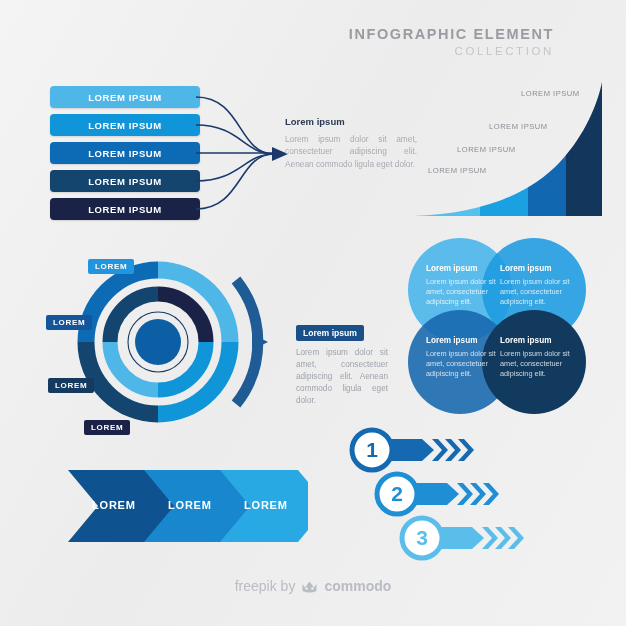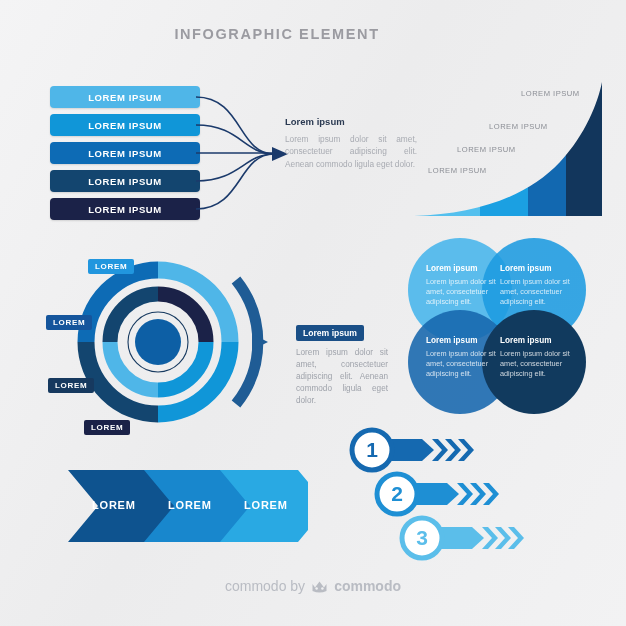--- a/index.html
+++ b/index.html
@@ -4,21 +4,21 @@
 <style>
   html,body{margin:0;padding:0;}
   body{
     width:626px;height:626px;overflow:hidden;
     font-family:"Liberation Sans", sans-serif;
     background:linear-gradient(120deg,#f4f4f5 0%,#ececed 45%,#f2f2f3 100%);
   }
   #root{position:relative;width:626px;height:626px;}
 
   
-  .hdr{position:absolute;left:0;top:26px;width:554px;text-align:center;}
+  .hdr{position:absolute;left:0;top:26px;width:554px;text-align:right;}
   .hdr-title{font-size:14.5px;letter-spacing:1.6px;color:#9b9ba1;font-weight:700;}
   .hdr-sub{font-size:11.5px;letter-spacing:2.6px;color:#c5c5ca;margin-top:3px;}
 
   
   .bars{position:absolute;left:50px;top:86px;width:150px;}
   .bar{
     height:22px;border-radius:4px;margin-bottom:6px;
     display:flex;align-items:center;justify-content:center;
     color:#fff;font-size:9.5px;font-weight:700;letter-spacing:.6px;
     box-shadow:0 1px 2px rgba(0,0,0,.13);
@@ -67,20 +67,21 @@
   }
   .foot .brand{font-weight:700;}
 </style>
 </head>
 <body>
 
 <div id="root">
 
   <div class="hdr">
     <div class="hdr-title">INFOGRAPHIC ELEMENT</div>
+    <div class="hdr-sub">COLLECTION</div>
   </div>
 
   <div class="bars" id="bars">
       <div class="bar" style="background: rgb(79, 182, 232);">
         <span>LOREM IPSUM</span>
       </div>
       <div class="bar" style="background: rgb(16, 150, 216);">
         <span>LOREM IPSUM</span>
       </div>
       <div class="bar" style="background: rgb(13, 107, 181);">
@@ -228,21 +229,21 @@
         <circle cx="82" cy="114" r="20" fill="#ffffff" stroke="#5BBEEA" stroke-width="5"></circle>
       </svg>
     <div id="stepNums" style="position: absolute; left: 0px; top: 0px;">
         <span style="position: absolute; left: 12px; top: 11px; width: 40px; text-align: center; font-size: 21px; font-weight: 700; color: rgb(21, 105, 176); line-height: 30px;">1</span>
         <span style="position: absolute; left: 37px; top: 55px; width: 40px; text-align: center; font-size: 21px; font-weight: 700; color: rgb(30, 143, 212); line-height: 30px;">2</span>
         <span style="position: absolute; left: 62px; top: 99px; width: 40px; text-align: center; font-size: 21px; font-weight: 700; color: rgb(91, 190, 234); line-height: 30px;">3</span>
       </div>
   </div>
 
   <div class="foot">
-    <span>commodo by</span>
+    <span>freepik by</span>
     <svg width="17" height="15" viewBox="0 0 17 15">
       <path d="M1.5 5 L4 8.5 L8.5 2.5 L13 8.5 L15.5 5 L15.5 12 Q8.5 15 1.5 12 Z" fill="#b9bcc3"></path>
       <circle cx="5.6" cy="9.6" r="1.25" fill="#f1f1f2"></circle>
       <circle cx="11.4" cy="9.6" r="1.25" fill="#f1f1f2"></circle>
     </svg>
     <span class="brand">commodo</span>
   </div>
 
 </div>
 

